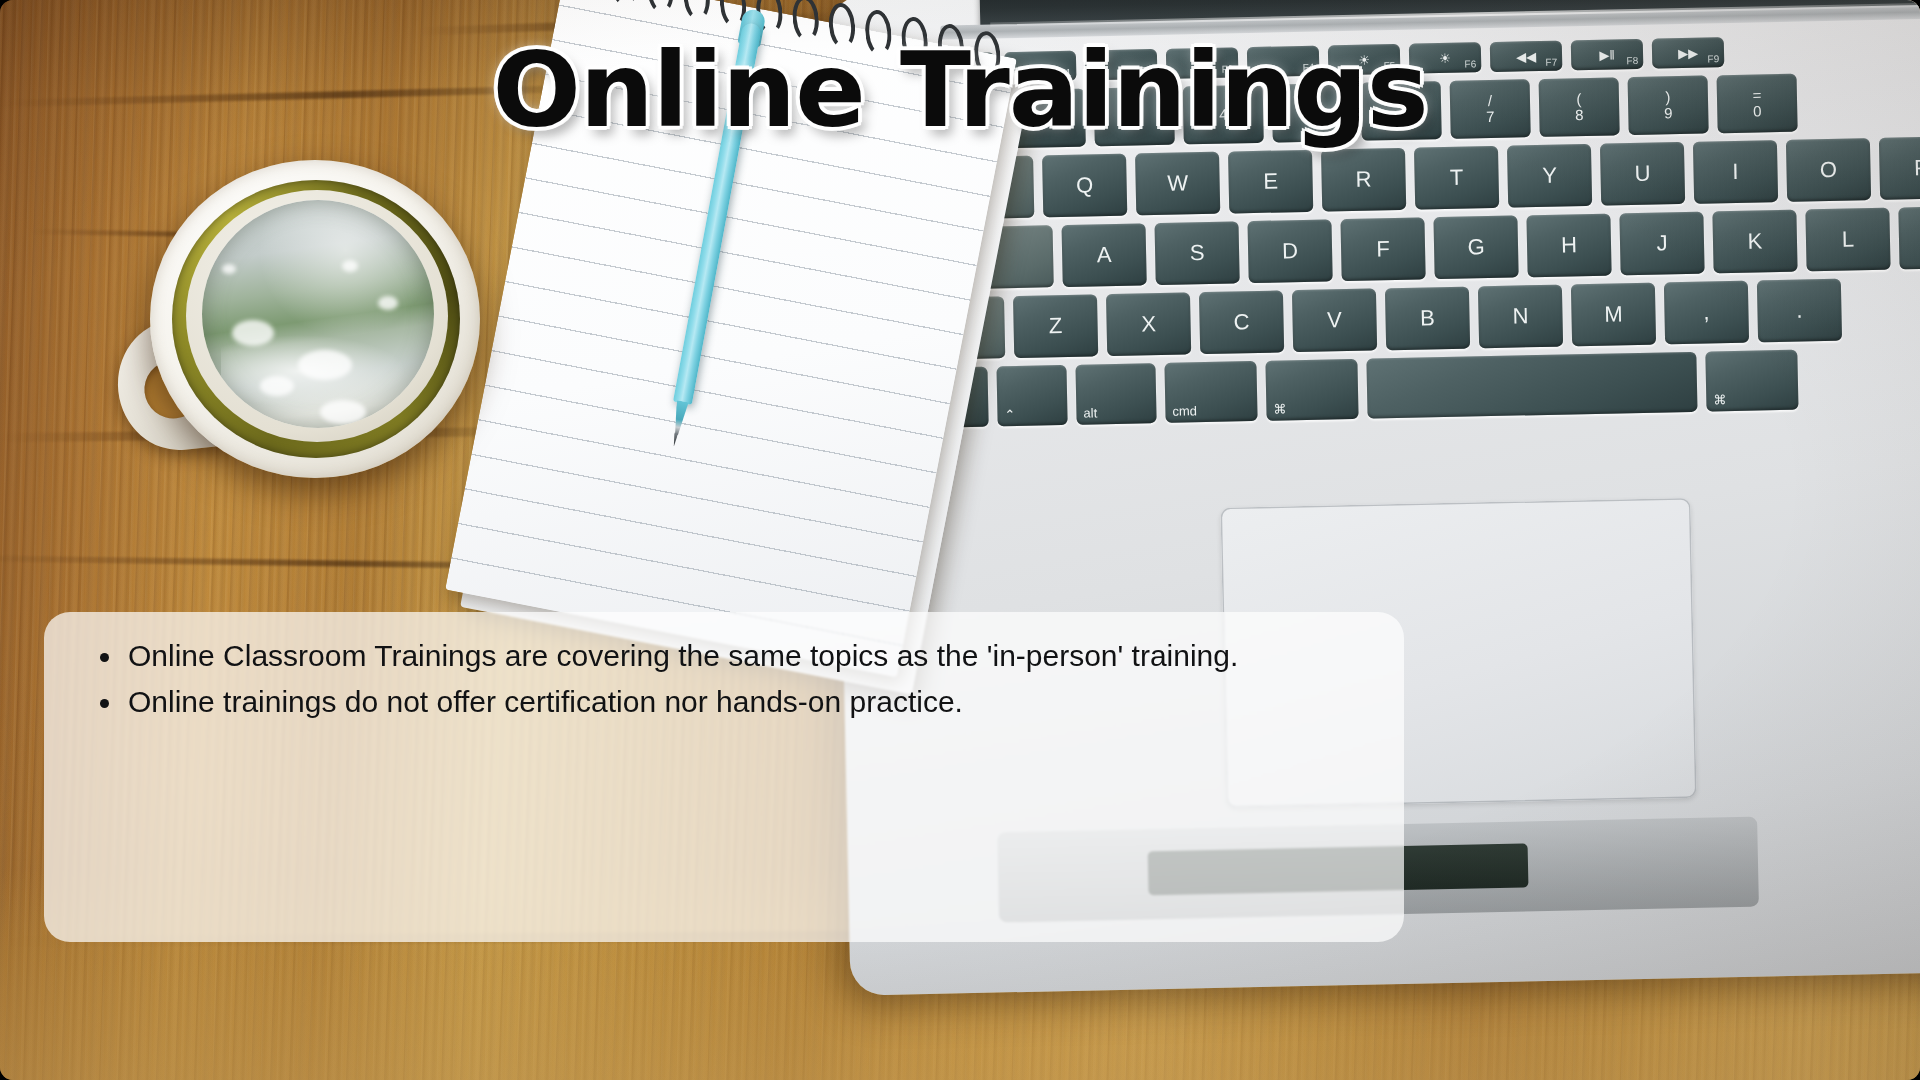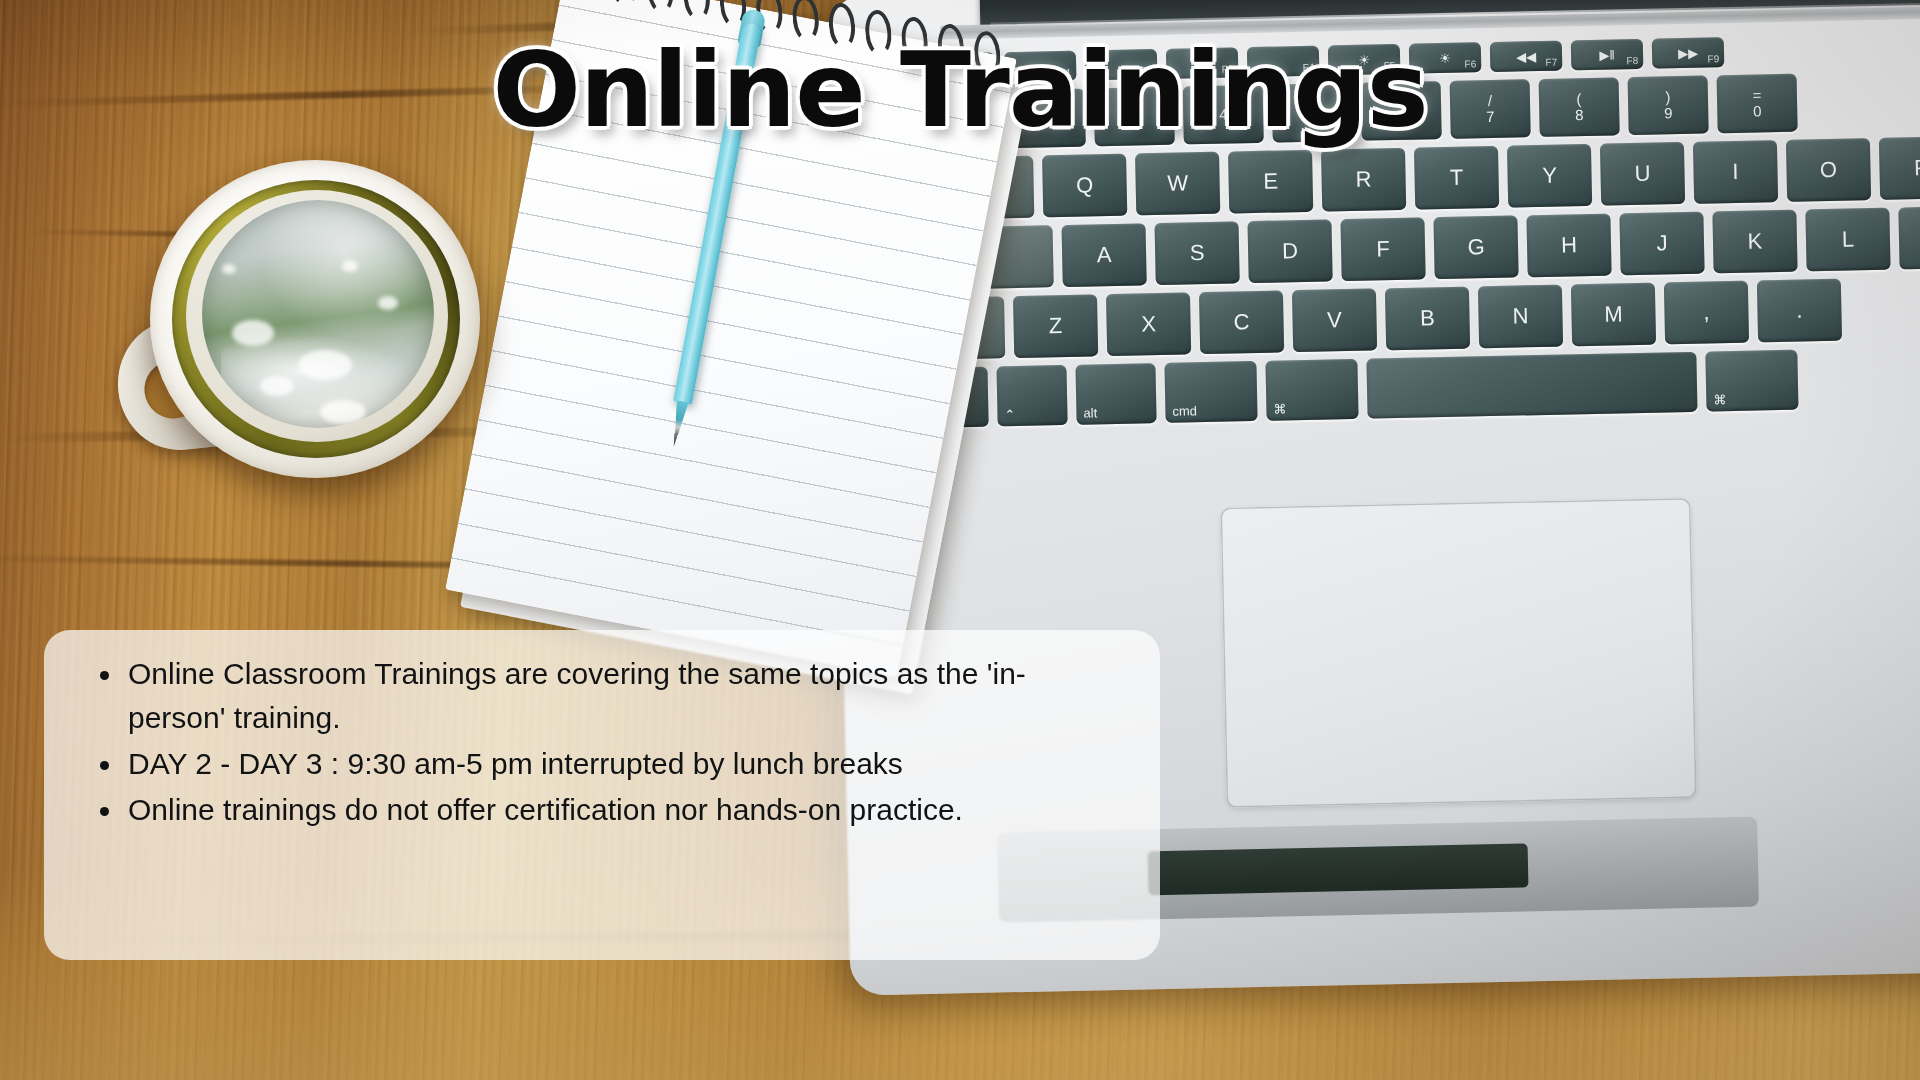--- a/index.html
+++ b/index.html
@@ -7,20 +7,21 @@
     width:1920px; height:1080px;
     overflow:hidden;
     background:#000;
     font-family:"Liberation Sans", sans-serif;
   }
 
   #stage {
     position:relative;
     width:1920px; height:1080px;
     overflow:hidden;
+    border-radius:13px;
   }
 
   
   .wood-base {
     position:absolute; inset:0;
     background:
       linear-gradient(178deg,
         rgba(120,72,28,0.55) 0%,
         rgba(150,96,40,0.28) 10%,
         rgba(186,134,62,0.10) 24%,
@@ -355,22 +356,22 @@
       -4px  0   0 rgba(255,255,255,.92),
        4px  0   0 rgba(255,255,255,.92),
        0 0 14px rgba(255,255,255,.65),
        6px 8px 12px rgba(0,0,0,.35);
     white-space:nowrap;
   }
 
   
   .panel {
     position:absolute;
-    left:44px; top:630px;
-    width:1116px; height:330px;
+    left:44px; top:612px;
+    width:1360px; height:330px;
     border-radius:26px;
     background:rgba(255,255,255,.70);
     backdrop-filter:blur(1px);
     padding:22px 40px 18px 44px;
   }
   .bullets { list-style:none; }
   .bullets li {
     position:relative;
     color:#111214;
     font-family:"Liberation Sans", sans-serif;
@@ -627,18 +628,17 @@
       </div>
   </div>
 
   <div class="wood-vignette"></div>
 
   <h1 class="title">Online Trainings</h1>
 
   <div class="panel">
     <ul class="bullets" id="bullet-list">
         <li>Online Classroom Trainings are covering the same topics as the 'in-person' training.</li>
-        <li>DAY 2 - DAY 3 : 9:30 am-5 pm interrupted by lunch breaks</li>
         <li>Online trainings do not offer certification nor hands-on practice.</li>
       </ul>
   </div>
 
 </div>
 
 </body></html>

